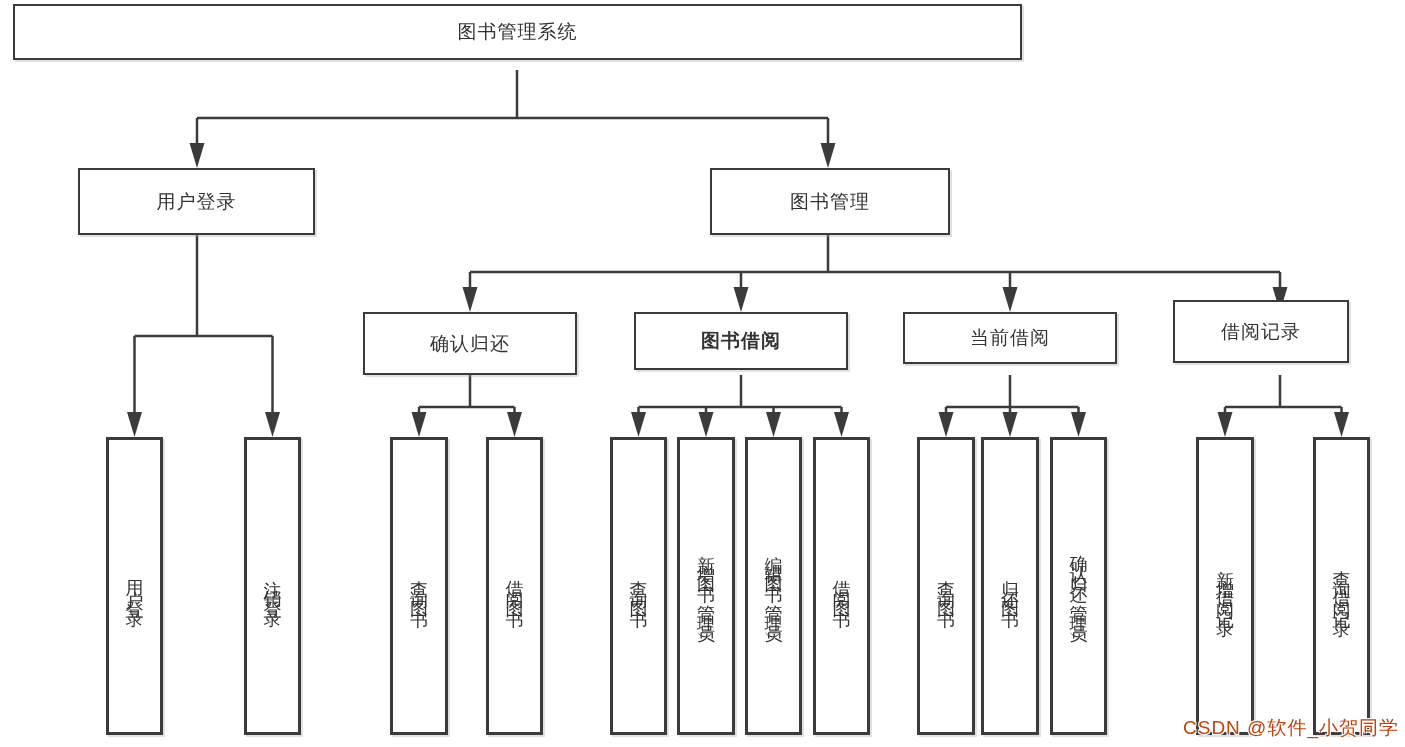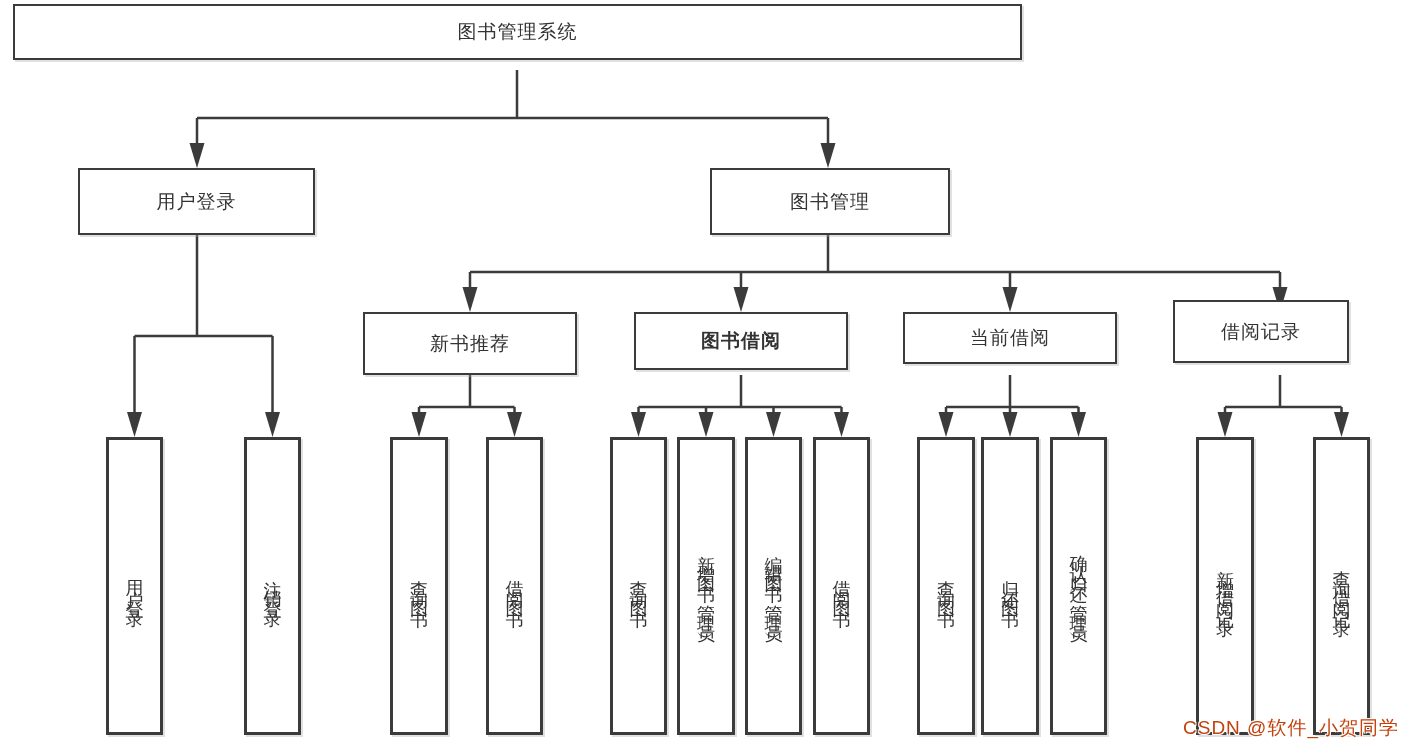--- a/index.html
+++ b/index.html
@@ -110,21 +110,21 @@
   </div>
 
   <div class="node" style="left:78px; top:168px; width:237px; height:67px;">
     <span>用户登录</span>
   </div>
   <div class="node" style="left:710px; top:168px; width:240px; height:67px;">
     <span>图书管理</span>
   </div>
 
   <div class="node" style="left:363px; top:312px; width:214px; height:63px;">
-    <span>新书推荐</span>
+    <span>确认归还</span>
   </div>
   <div class="node" style="left:634px; top:312px; width:214px; height:58px;font-weight:bold;">
     <span>图书借阅</span>
   </div>
   <div class="node" style="left:903px; top:312px; width:214px; height:52px;align-items:center;">
     <span>当前借阅</span>
   </div>
   <div class="node" style="left:1173px; top:300px; width:176px; height:63px;">
     <span>借阅记录</span>
   </div>

